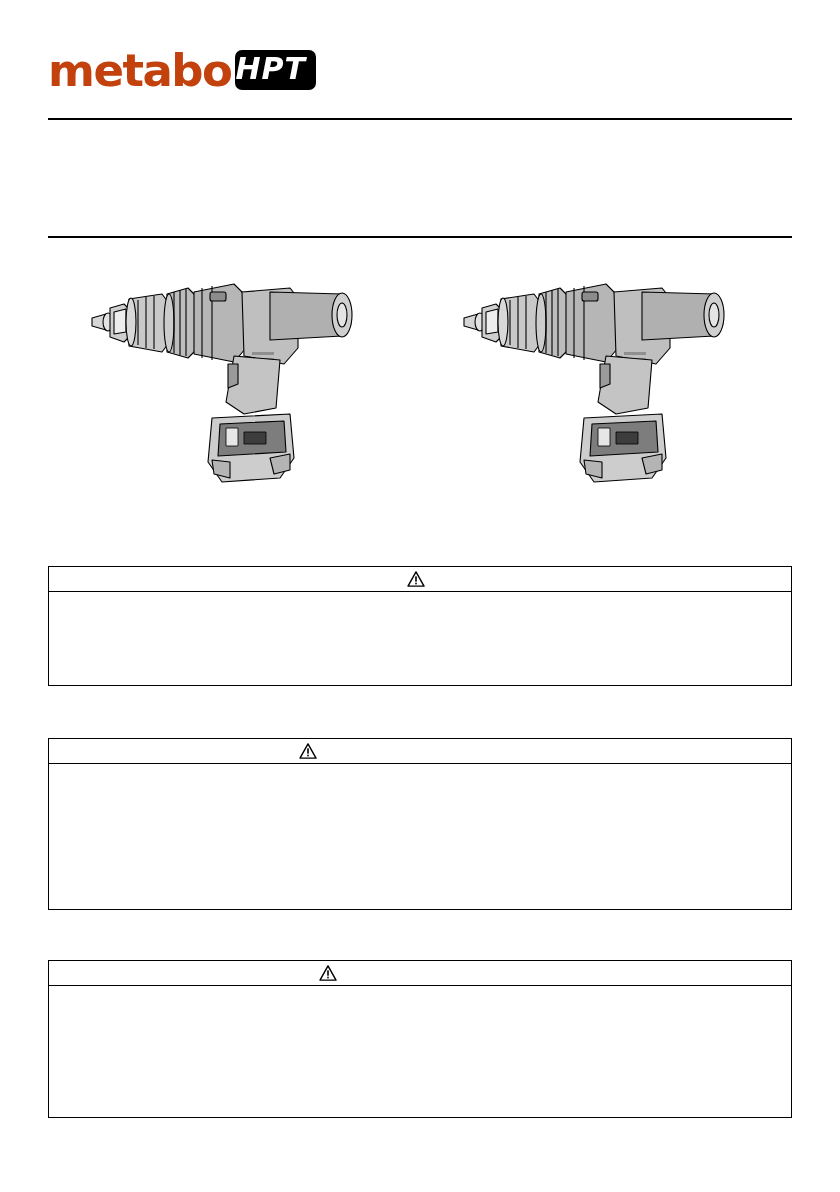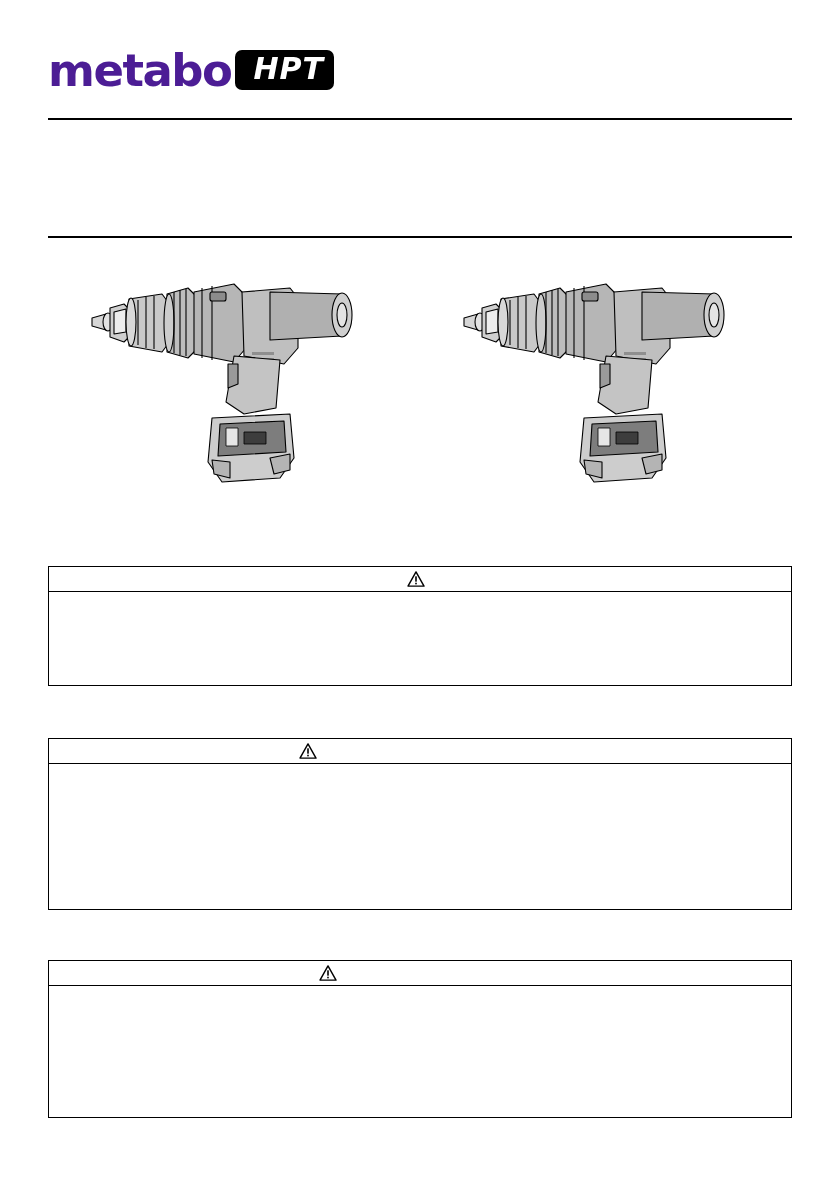--- a/index.html
+++ b/index.html
@@ -31,32 +31,32 @@
     display: flex;
     align-items: center;
     height: 52px;
   }
   .brand-word {
     font-family: "DejaVu Sans", sans-serif;
     font-weight: bold;
     font-size: 45px;
     letter-spacing: -1.5px;
     line-height: 1;
-    color: #4c1d95;
+    color: #c2410c;
   }
   .brand-badge {
     margin-left: 4px;
     background: #000;
     color: #fff;
     font-family: "DejaVu Sans", sans-serif;
     font-style: italic;
     font-weight: bold;
     font-size: 30px;
     letter-spacing: 1px;
-    padding: 4px 10px 6px 18px;
+    padding: 4px 10px 6px 0;
     border-radius: 7px;
     line-height: 1;
   }
 
   .rule {
     position: absolute;
     left: 48px;
     width: 744px;
     border-top: 2px solid #000;
   }

